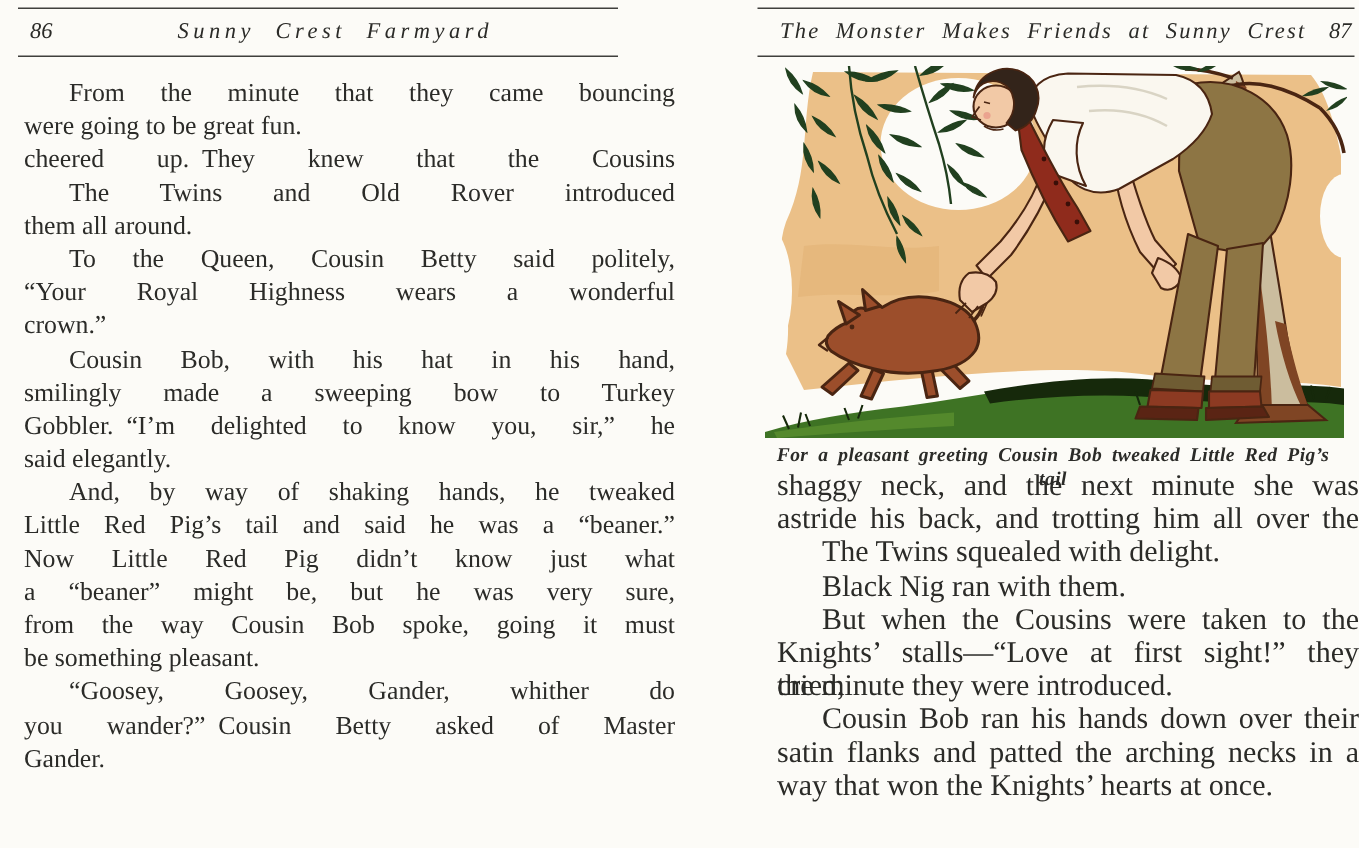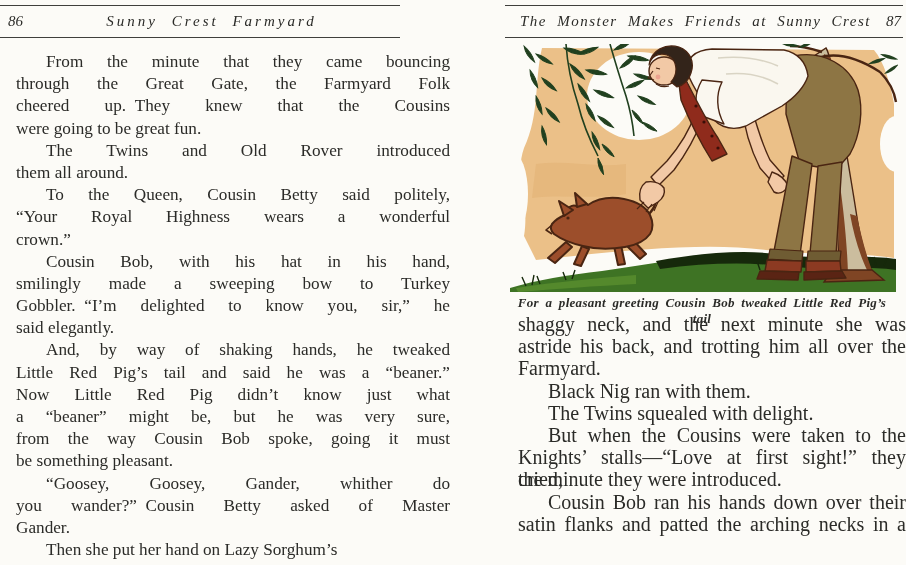--- a/index.html
+++ b/index.html
@@ -13,21 +13,21 @@
   .page.left{left:0;width:440px;}
   .page.right{left:466px;width:440px;}
 
   .running-header{
     position:absolute;top:5px;height:31px;
     border-top:1.5px solid var(--rule,#3f3f3c);
     border-bottom:1.5px solid var(--rule,#3f3f3c);
     display:flex;align-items:center;
     font-style:italic;font-size:15px;
   }
-  .page.left .running-header{left:0;width:400px;}
+  .page.left .running-header{left:12px;width:400px;}
   .page.right .running-header{left:39px;right:3px;}
   .folio{font-size:15px;font-style:italic;}
   .page.left .folio{margin-left:8px;}
   .rh-title{flex:1;text-align:center;letter-spacing:3px;word-spacing:7px;}
   .page.right .rh-title{letter-spacing:1.5px;word-spacing:5px;}
   .page.right .folio{margin-right:2px;}
 
   .body-text{position:absolute;}
   .page.left .body-text{left:16px;top:51px;width:434px;font-size:17.2px;}
   .page.right .body-text{left:52px;top:313px;width:388px;font-size:20px;font-family:Liberation Serif, serif;}
@@ -47,42 +47,40 @@
 
 <div class="spread">
 
   <section class="page left">
     <header class="running-header">
       <span class="folio">86</span>
       <span class="rh-title">Sunny Crest Farmyard</span>
     </header>
     <div class="body-text" id="left-body">
         <div class="line just ind">From the minute that they came bouncing</div>
-        <div class="line just">through the Great Gate, the Farmyard Folk</div>
+        <div class="line">were going to be great fun.</div>
         <div class="line just">cheered up. They knew that the Cousins</div>
-        <div class="line">were going to be great fun.</div>
         <div class="line just ind">The Twins and Old Rover introduced</div>
         <div class="line">them all around.</div>
         <div class="line just ind">To the Queen, Cousin Betty said politely,</div>
         <div class="line just">“Your Royal Highness wears a wonderful</div>
         <div class="line">crown.”</div>
         <div class="line just ind">Cousin Bob, with his hat in his hand,</div>
         <div class="line just">smilingly made a sweeping bow to Turkey</div>
         <div class="line just">Gobbler. “I’m delighted to know you, sir,” he</div>
         <div class="line">said elegantly.</div>
         <div class="line just ind">And, by way of shaking hands, he tweaked</div>
         <div class="line just">Little Red Pig’s tail and said he was a “beaner.”</div>
         <div class="line just">Now Little Red Pig didn’t know just what</div>
         <div class="line just">a “beaner” might be, but he was very sure,</div>
         <div class="line just">from the way Cousin Bob spoke, going it must</div>
         <div class="line">be something pleasant.</div>
         <div class="line just ind">“Goosey, Goosey, Gander, whither do</div>
         <div class="line just">you wander?” Cousin Betty asked of Master</div>
         <div class="line">Gander.</div>
-        <div class="line ind">Then she put her hand on Lazy Sorghum’s</div>
       </div>
   </section>
 
   <section class="page right">
     <header class="running-header">
       <span class="rh-title">The Monster Makes Friends at Sunny Crest</span>
       <span class="folio">87</span>
     </header>
 
     <figure class="illo">
@@ -225,24 +223,24 @@
           <path d="M150,40 Q156,44 163,42" fill="none" stroke-width="1.1"></path>
           <circle cx="152" cy="33" r="2.4" fill="#e89a8a" stroke="none" opacity="0.8"></circle>
         </g>
       </svg>
       <figcaption>For a pleasant greeting Cousin Bob tweaked Little Red Pig’s tail</figcaption>
     </figure>
 
     <div class="body-text" id="right-body">
         <div class="line just">shaggy neck, and the next minute she was</div>
         <div class="line just">astride his back, and trotting him all over the</div>
-        <div class="line">Farmyard.</div>
+        <div class="line ind">The Twins squealed with delight.</div>
         <div class="line ind">Black Nig ran with them.</div>
-        <div class="line ind">The Twins squealed with delight.</div>
         <div class="line just ind">But when the Cousins were taken to the</div>
         <div class="line just">Knights’ stalls—“Love at first sight!” they cried,</div>
         <div class="line">the minute they were introduced.</div>
         <div class="line just ind">Cousin Bob ran his hands down over their</div>
         <div class="line just">satin flanks and patted the arching necks in a</div>
+        <div class="line">way that won the Knights’ hearts at once.</div>
       </div>
   </section>
 
 </div>
 
 </body></html>

